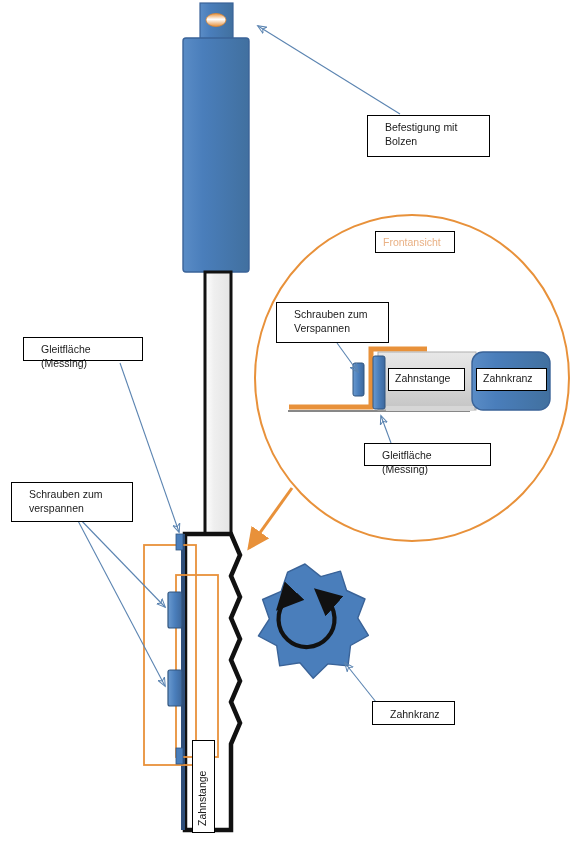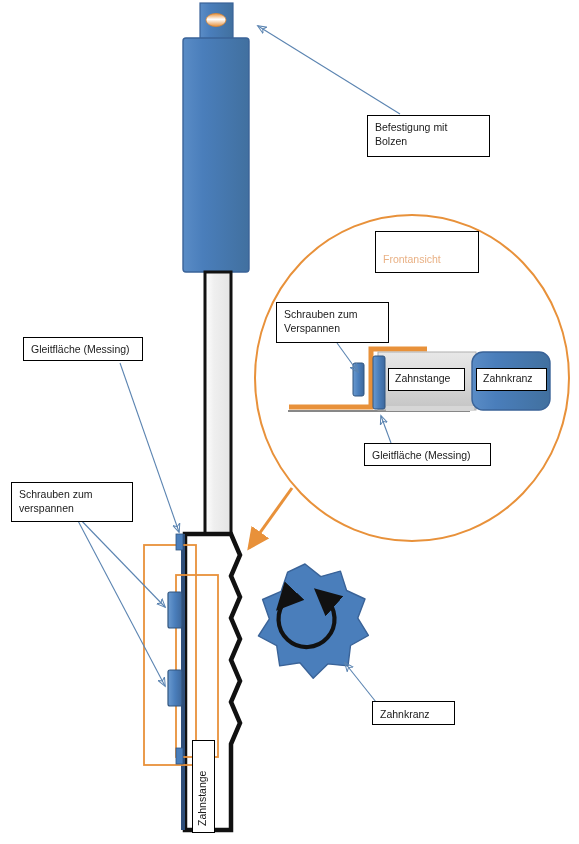--- a/index.html
+++ b/index.html
@@ -24,21 +24,21 @@
   }
   .callout {
     position: absolute;
     box-sizing: border-box;
     border: 1px solid #000000;
     background: #ffffff;
     color: #1a1a1a;
     font-family: "Liberation Sans", sans-serif;
     font-size: 10.5px;
     line-height: 14px;
-    padding: 4px 7px;
+    padding: 4px 17px;
     white-space: pre-line;
     z-index: 30;
   }
   .callout.light {
     color: #e9b185;
   }
   .part-label {
     position: absolute;
     box-sizing: border-box;
     border: 1px solid #000000;
@@ -178,21 +178,21 @@
 
   <div class="callout" style="left:23px; top:337px; width:120px; height:24px;">Gleitfläche (Messing)</div>
 
   <div class="callout" style="left:11px; top:482px; width:122px; height:40px;">Schrauben zum
 verspannen</div>
 
   <div class="callout" style="left:372px; top:701px; width:83px; height:24px; padding-top:5px;">Zahnkranz</div>
 
   <div class="part-label vertical" style="left:192px; top:740px; width:23px; height:93px;">Zahnstange</div>
 
-  <div class="callout light" style="left:375px; top:231px; width:104px; height:22px; padding:20px 7px;">Frontansicht</div>
+  <div class="callout light" style="left:375px; top:231px; width:80px; height:22px; padding:3px 7px;">Frontansicht</div>
 
   <div class="callout" style="left:276px; top:302px; width:113px; height:41px;">Schrauben zum
 Verspannen</div>
 
   <div class="callout" style="left:364px; top:443px; width:127px; height:23px;">Gleitfläche (Messing)</div>
 
   <div class="part-label" style="left:388px; top:368px; width:77px; height:23px;">Zahnstange</div>
 
   <div class="part-label" style="left:476px; top:368px; width:71px; height:23px;">Zahnkranz</div>
 

